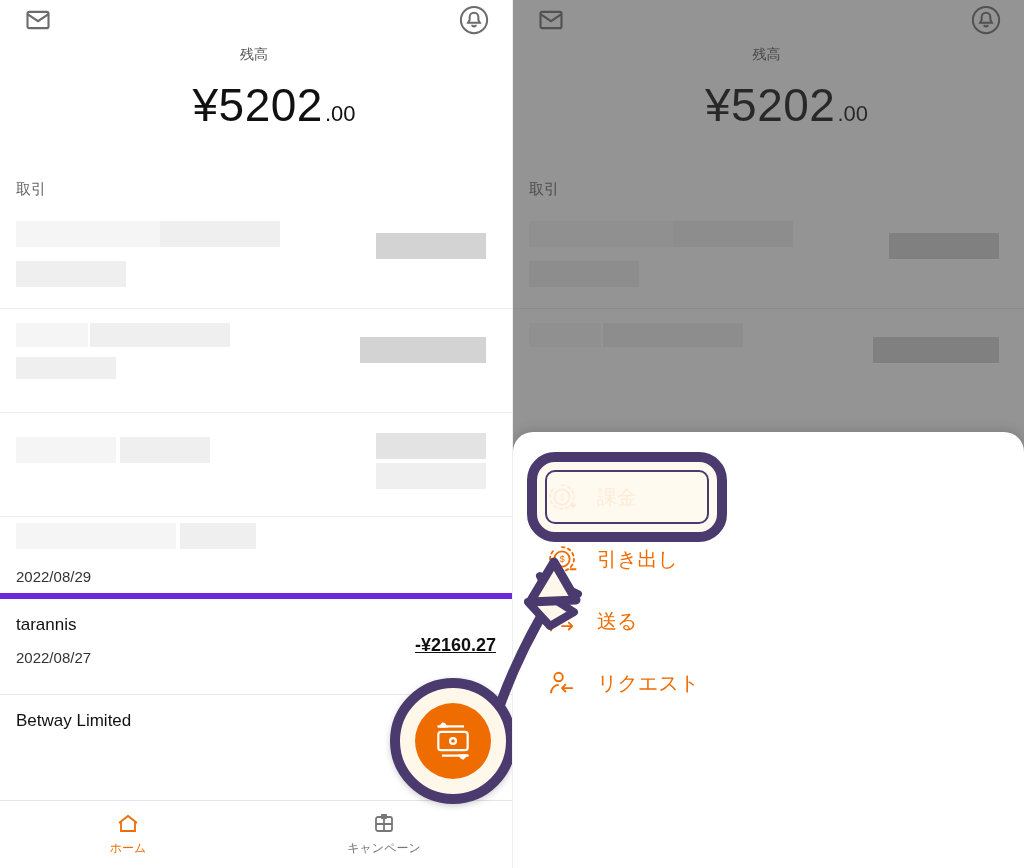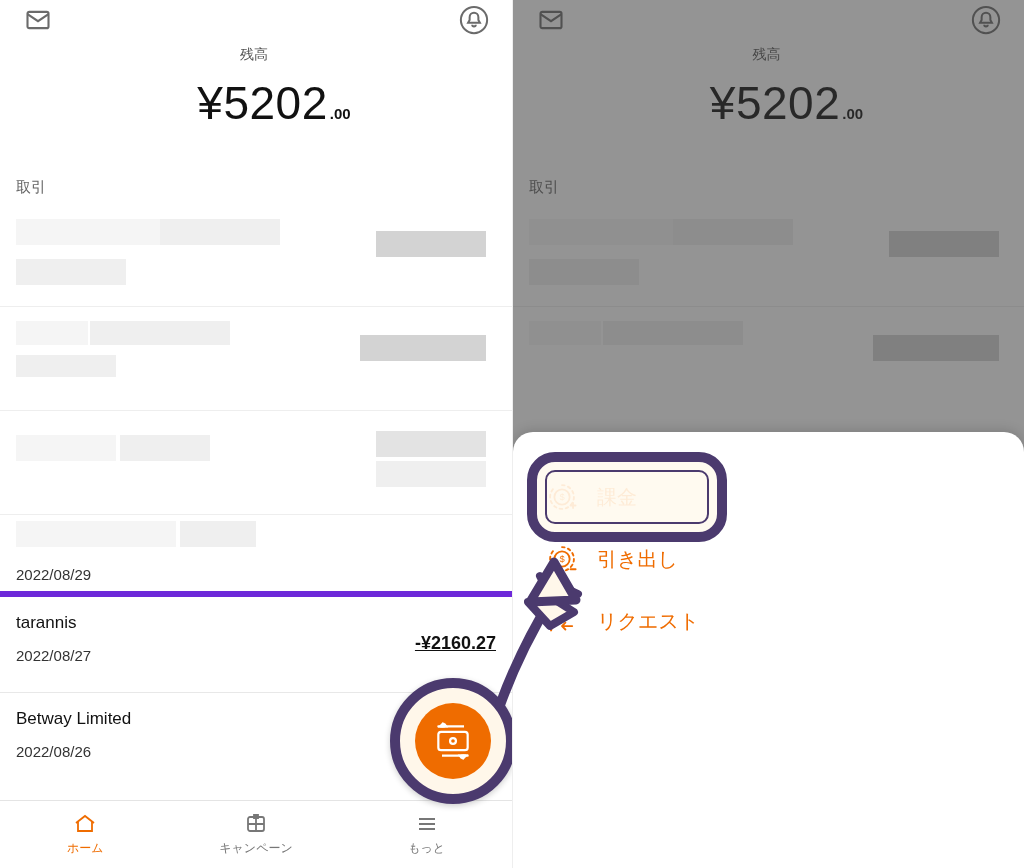--- a/index.html
+++ b/index.html
@@ -27,21 +27,21 @@
     justify-content: space-between;
     padding: 0 20px;
   }
   .icon-btn { width: 36px; height: 36px; display:flex; align-items:center; justify-content:center; color:#6b6b6b; cursor:pointer; }
   .icon-btn svg { stroke:#6b6b6b; }
 
   .balance-section { text-align: center; padding: 6px 4px 30px 0; }
   .balance-label { font-size: 14px; color:#555; }
   .balance-amount { margin-top: 12px; display:inline-flex; align-items:baseline; color:#111; }
   .balance-main { font-size: 46px; font-weight: 500; letter-spacing: .5px; margin-left: 40px; }
-  .balance-cents { font-size: 15px; font-weight: 700; margin-left:2px;margin-top:25px; }
+  .balance-cents { font-size: 22px; font-weight: 400; margin-left:2px;margin-top:25px; }
 
   .section-head { font-size: 15px; color:#666; padding: 0 16px; margin-top:18px; margin-bottom:4px; }
 
   .tx-list {}
   .tx-row { border-bottom: 1px solid #e8e8e8; padding: 16px; position:relative; min-height:96px; }
   .tx-name { font-size: 17px; color:#111; font-weight:500; }
   .tx-date { font-size: 15px; color:#333; margin-top: 14px; }
   .tx-amount { position:absolute; right:16px; top:36px; font-size:18px; font-weight:600; color:#111;text-decoration:underline; }
 
   
@@ -154,21 +154,20 @@
   </div>
 
   <div class="tx-list">
     <div class="tx-row">
       <div class="tx-name">tarannis</div>
       <div class="tx-date">2022/08/27</div>
       <div class="tx-amount">-¥2160.27</div>
     </div>
     <div class="tx-row" style="border-bottom:none;">
       <div class="tx-name">Betway Limited</div>
-      <div class="tx-date">2022/08/26</div>
     </div>
   </div>
 
   <div class="fab-ring" style="left:390px; top:678px;">
     <div class="fab">
       <svg width="44" height="44" viewBox="0 0 48 48" fill="none" stroke="#fff" stroke-width="2.4">
         <rect x="8" y="14" width="32" height="20" rx="3" fill="none"></rect>
         <circle cx="24" cy="24" r="3.2" fill="none"></circle>
         <path d="M30 40l6 0 -3 4z M18 8l-6 0 3 -4z" fill="#fff" stroke="none"></path>
         <path d="M12 40h24M12 8h24"></path>
@@ -188,26 +187,20 @@
       <span class="nav-label">ホーム</span>
     </div>
     <div class="nav-item">
       <svg width="24" height="24" viewBox="0 0 24 24" fill="none" stroke="#777" stroke-width="1.8">
           <rect x="4" y="5" width="16" height="14" rx="2"></rect>
           <path d="M12 5v14M4 12h16"></path>
           <path d="M10 3h4v3h-4z"></path>
         </svg>
       <span class="nav-label">キャンペーン</span>
     </div>
-    <div class="nav-item">
-      <svg width="24" height="24" viewBox="0 0 24 24" fill="none" stroke="#777" stroke-width="2">
-          <path d="M4 7h16M4 12h16M4 17h16"></path>
-        </svg>
-      <span class="nav-label">もっと</span>
-    </div>
   </div>
 </div>
 
 <div class="pane pane-right">
   <div class="topbar">
     <div class="icon-btn">
       <svg width="28" height="28" viewBox="0 0 24 24" fill="none" stroke="currentColor" stroke-width="1.8">
           <rect x="3" y="5" width="18" height="14" rx="1.5"></rect>
           <path d="M3 7l9 6 9-6"></path>
         </svg>
@@ -259,20 +252,28 @@
     <div class="sheet-item">
       <svg width="34" height="34" viewBox="0 0 40 40" fill="none" stroke="#ef6c00" stroke-width="2.2">
         <path d="M20 6a14 14 0 1 1-9.9 4.1" stroke-dasharray="3.2 4" stroke-linecap="round"></path>
         <circle cx="20" cy="20" r="9"></circle>
         <text x="20" y="24" text-anchor="middle" font-size="11" fill="#ef6c00" stroke="none" font-family="Arial">$</text>
         <path d="M30 32h6" stroke-linecap="round"></path>
       </svg>
       <span class="sheet-item-label">引き出し</span>
     </div>
 
+    <div class="sheet-item">
+      <svg width="34" height="34" viewBox="0 0 40 40" fill="none" stroke="#ef6c00" stroke-width="2.2">
+        <circle cx="16" cy="13" r="5"></circle>
+        <path d="M7 32c0-6 5-10 9-10"></path>
+        <path d="M20 26h12m0 0-4-4m4 4-4 4" stroke-linecap="round" stroke-linejoin="round"></path>
+      </svg>
+      <span class="sheet-item-label">送る</span>
+    </div>
 
     <div class="sheet-item">
       <svg width="34" height="34" viewBox="0 0 40 40" fill="none" stroke="#ef6c00" stroke-width="2.2">
         <circle cx="16" cy="13" r="5"></circle>
         <path d="M7 32c0-6 5-10 9-10"></path>
         <path d="M32 26H20m0 0 4-4m-4 4 4 4" stroke-linecap="round" stroke-linejoin="round"></path>
       </svg>
       <span class="sheet-item-label">リクエスト</span>
     </div>
 

